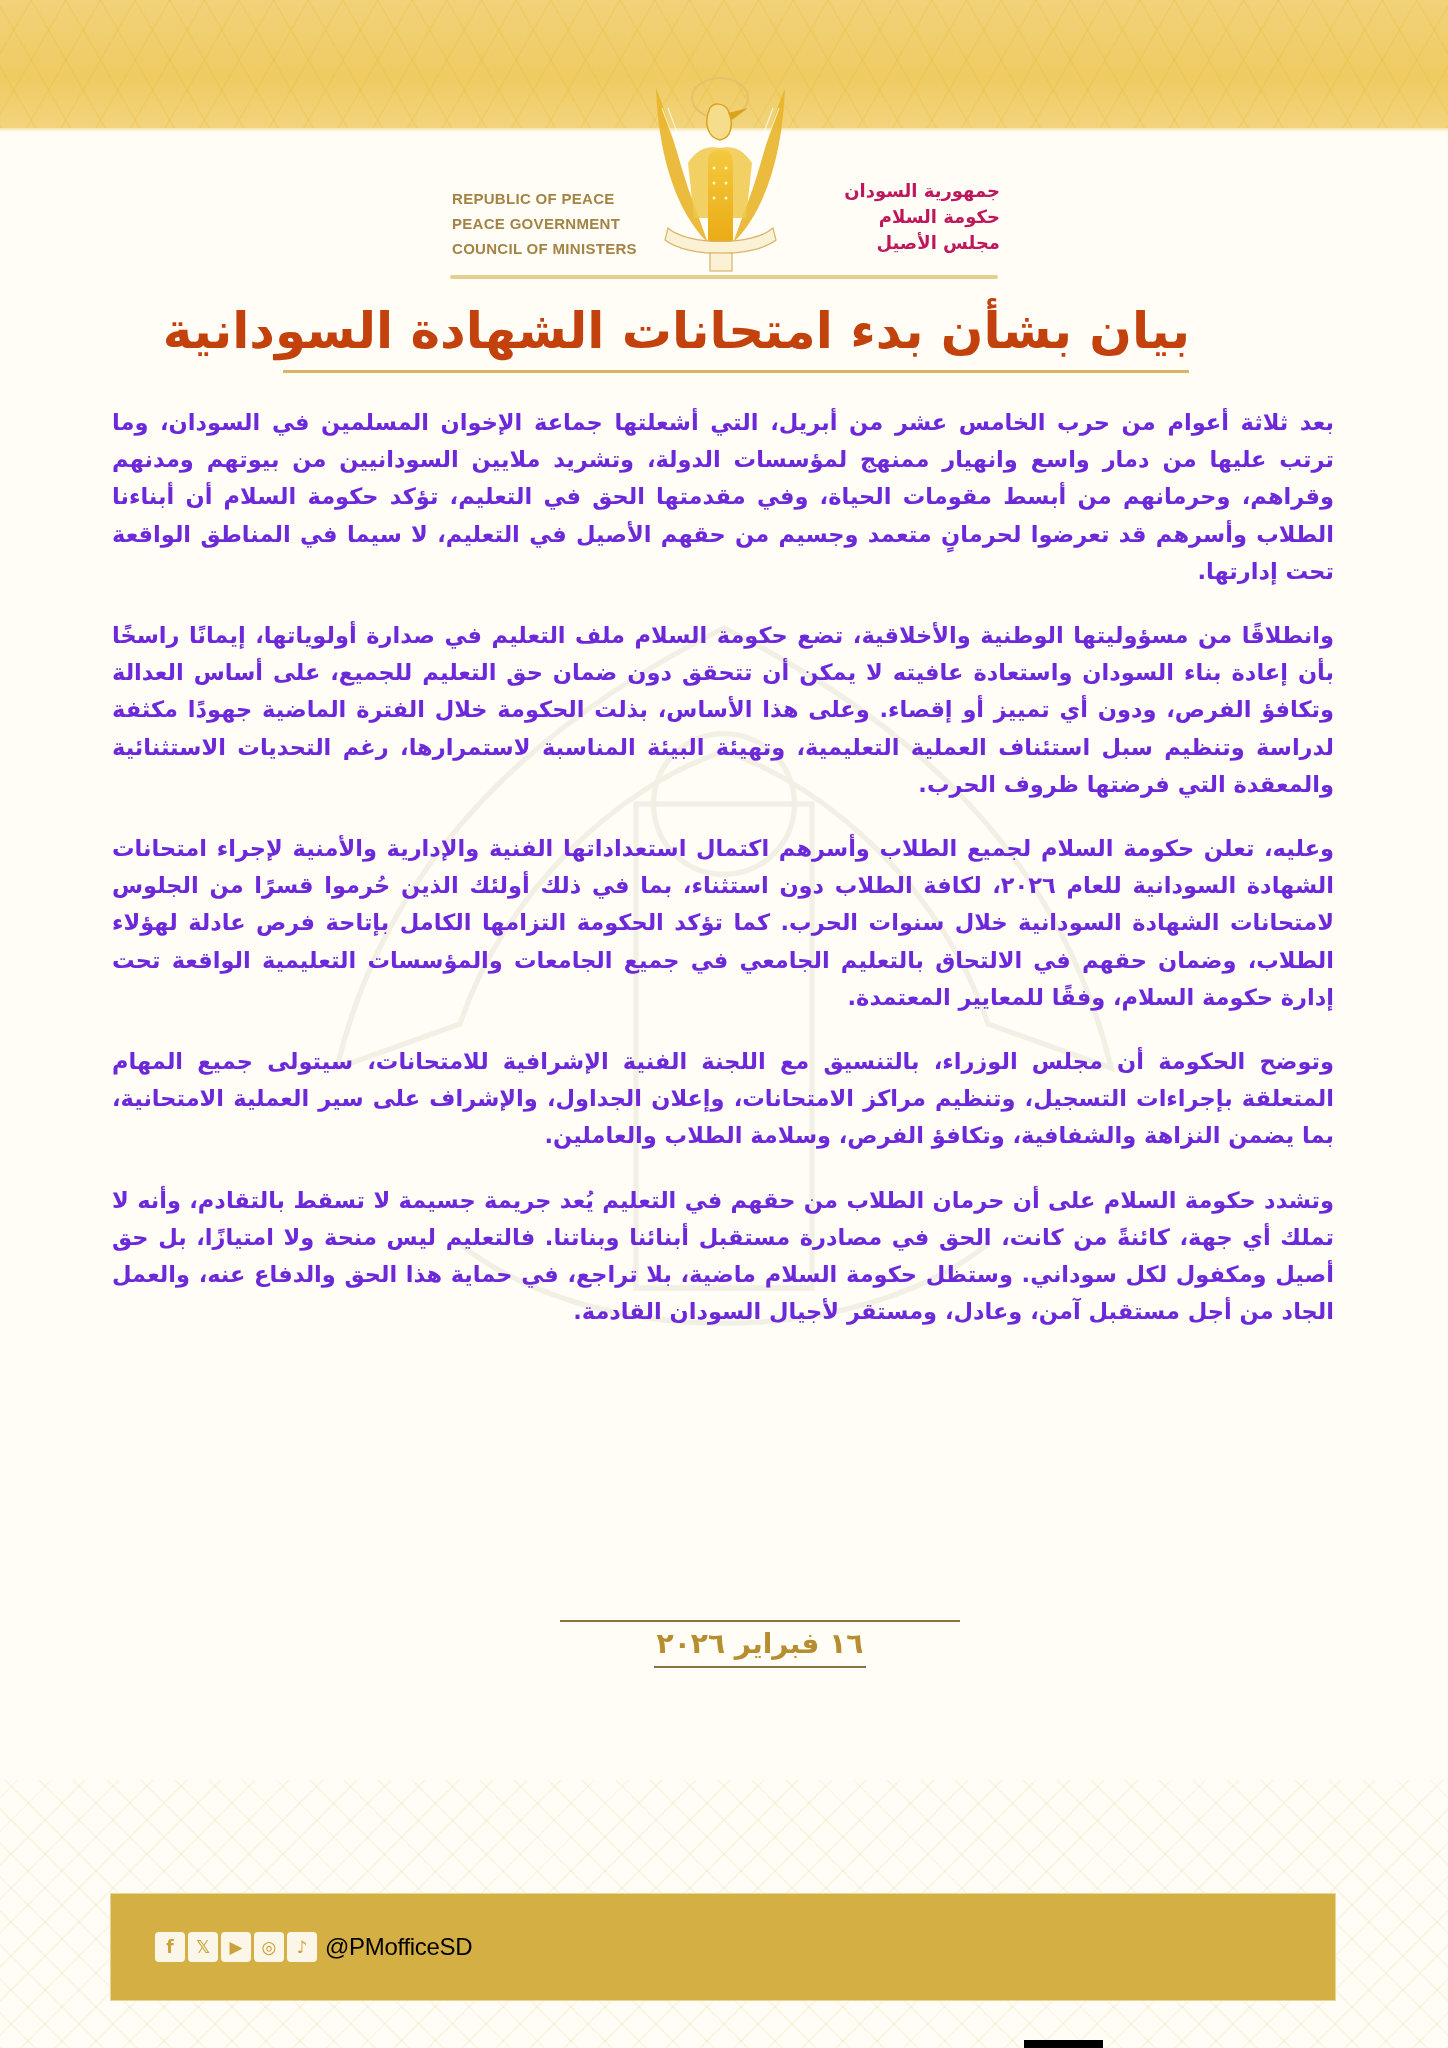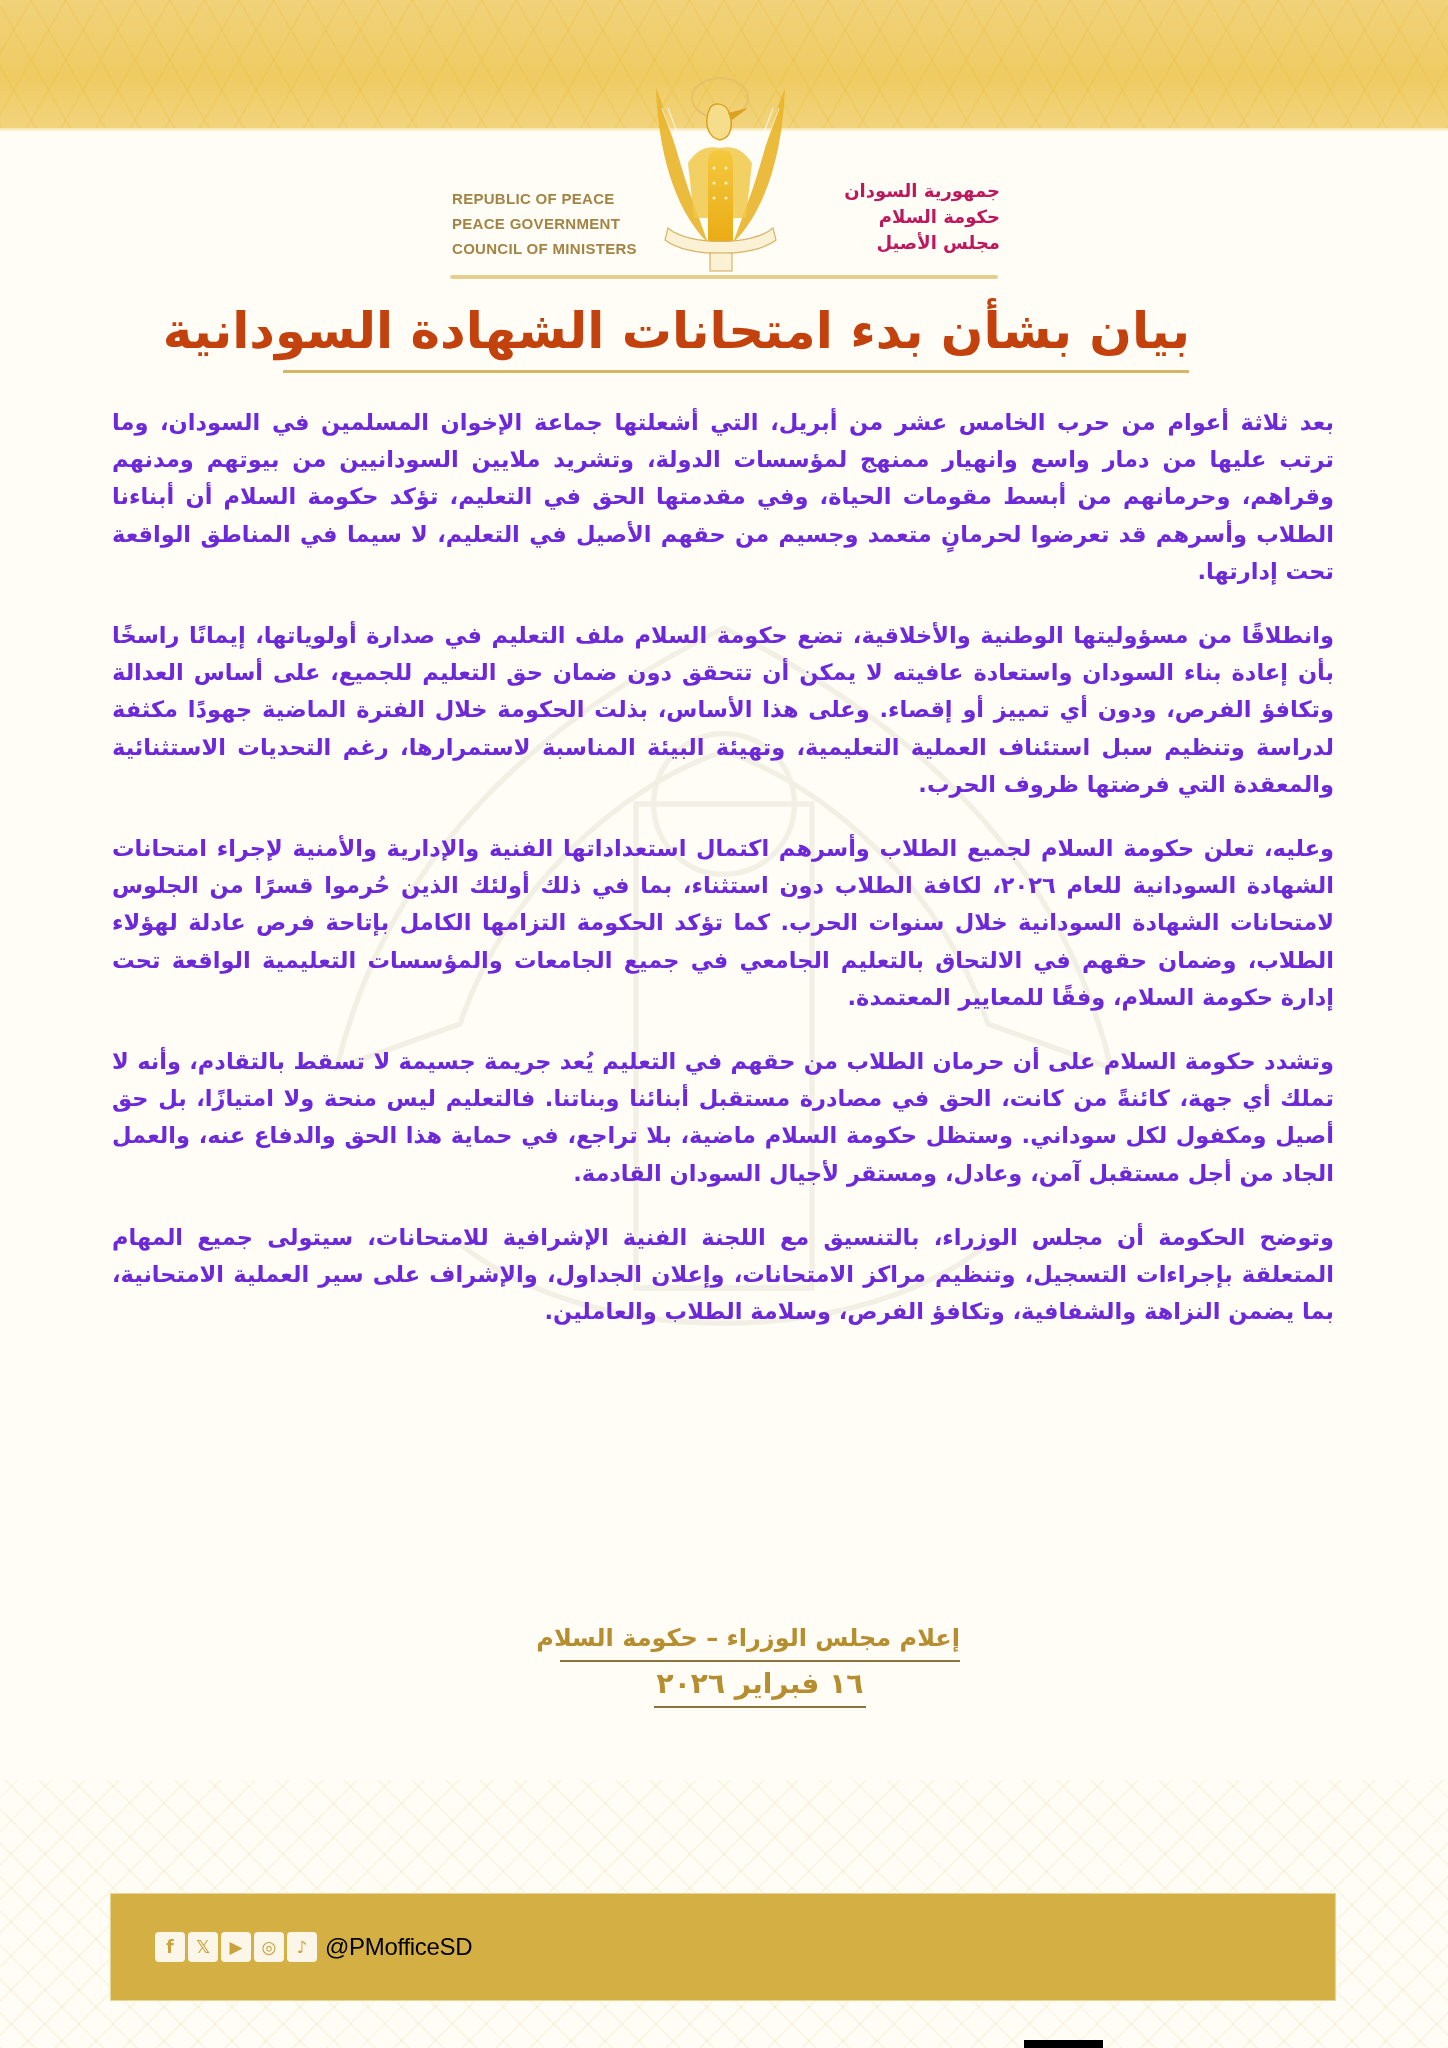--- a/index.html
+++ b/index.html
@@ -160,26 +160,25 @@
 
 <div class="hdr-line"></div>
 
 <h1 class="title">بيان بشأن بدء امتحانات الشهادة السودانية</h1>
 <div class="title-line"></div>
 
 <div class="body-text">
   <p>بعد ثلاثة أعوام من حرب الخامس عشر من أبريل، التي أشعلتها جماعة الإخوان المسلمين في السودان، وما ترتب عليها من دمار واسع وانهيار ممنهج لمؤسسات الدولة، وتشريد ملايين السودانيين من بيوتهم ومدنهم وقراهم، وحرمانهم من أبسط مقومات الحياة، وفي مقدمتها الحق في التعليم، تؤكد حكومة السلام أن أبناءنا الطلاب وأسرهم قد تعرضوا لحرمانٍ متعمد وجسيم من حقهم الأصيل في التعليم، لا سيما في المناطق الواقعة تحت إدارتها.</p>
   <p>وانطلاقًا من مسؤوليتها الوطنية والأخلاقية، تضع حكومة السلام ملف التعليم في صدارة أولوياتها، إيمانًا راسخًا بأن إعادة بناء السودان واستعادة عافيته لا يمكن أن تتحقق دون ضمان حق التعليم للجميع، على أساس العدالة وتكافؤ الفرص، ودون أي تمييز أو إقصاء. وعلى هذا الأساس، بذلت الحكومة خلال الفترة الماضية جهودًا مكثفة لدراسة وتنظيم سبل استئناف العملية التعليمية، وتهيئة البيئة المناسبة لاستمرارها، رغم التحديات الاستثنائية والمعقدة التي فرضتها ظروف الحرب.</p>
   <p>وعليه، تعلن حكومة السلام لجميع الطلاب وأسرهم اكتمال استعداداتها الفنية والإدارية والأمنية لإجراء امتحانات الشهادة السودانية للعام ٢٠٢٦، لكافة الطلاب دون استثناء، بما في ذلك أولئك الذين حُرموا قسرًا من الجلوس لامتحانات الشهادة السودانية خلال سنوات الحرب. كما تؤكد الحكومة التزامها الكامل بإتاحة فرص عادلة لهؤلاء الطلاب، وضمان حقهم في الالتحاق بالتعليم الجامعي في جميع الجامعات والمؤسسات التعليمية الواقعة تحت إدارة حكومة السلام، وفقًا للمعايير المعتمدة.</p>
+  <p>وتوضح الحكومة أن مجلس الوزراء، بالتنسيق مع اللجنة الفنية الإشرافية للامتحانات، سيتولى جميع المهام المتعلقة بإجراءات التسجيل، وتنظيم مراكز الامتحانات، وإعلان الجداول، والإشراف على سير العملية الامتحانية، بما يضمن النزاهة والشفافية، وتكافؤ الفرص، وسلامة الطلاب والعاملين.</p>
   <p>وتشدد حكومة السلام على أن حرمان الطلاب من حقهم في التعليم يُعد جريمة جسيمة لا تسقط بالتقادم، وأنه لا تملك أي جهة، كائنةً من كانت، الحق في مصادرة مستقبل أبنائنا وبناتنا. فالتعليم ليس منحة ولا امتيازًا، بل حق أصيل ومكفول لكل سوداني. وستظل حكومة السلام ماضية، بلا تراجع، في حماية هذا الحق والدفاع عنه، والعمل الجاد من أجل مستقبل آمن، وعادل، ومستقر لأجيال السودان القادمة.</p>
-  <p>وتوضح الحكومة أن مجلس الوزراء، بالتنسيق مع اللجنة الفنية الإشرافية للامتحانات، سيتولى جميع المهام المتعلقة بإجراءات التسجيل، وتنظيم مراكز الامتحانات، وإعلان الجداول، والإشراف على سير العملية الامتحانية، بما يضمن النزاهة والشفافية، وتكافؤ الفرص، وسلامة الطلاب والعاملين.</p>
 </div>
 
 <div class="signature">
-  <div class="sig-line1">إعلام مجلس الوزراء – حكومة السلام</div>
   <div class="sig-rule1"></div>
   <div class="sig-line2">١٦ فبراير ٢٠٢٦</div>
   <div class="sig-rule2"></div>
 </div>
 
 <div class="footer-bar">
   <div class="social">
     <span class="soc-icon">f</span>
     <span class="soc-icon">𝕏</span>
     <span class="soc-icon">▶</span>

